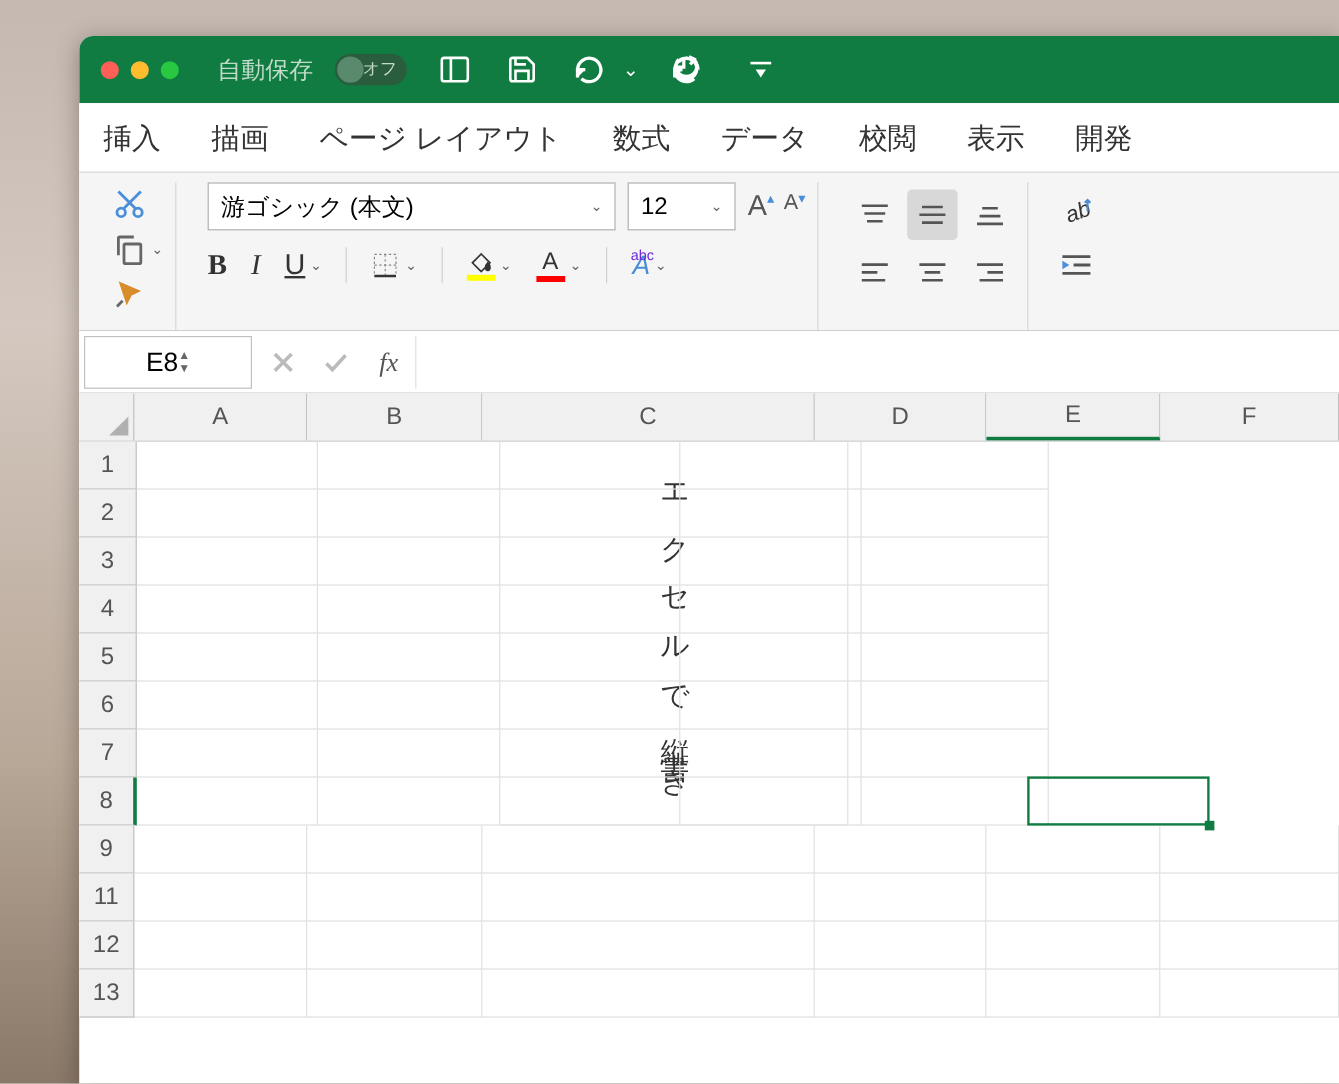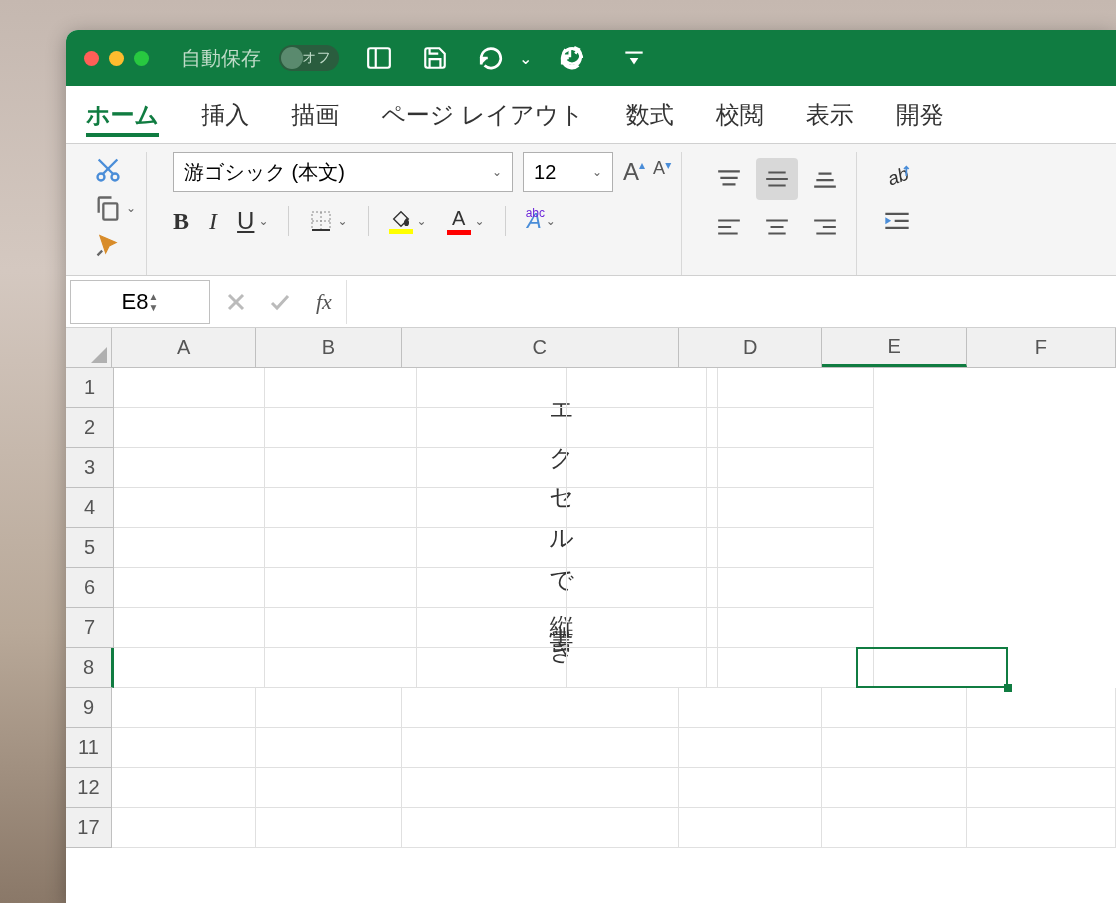--- a/index.html
+++ b/index.html
@@ -127,25 +127,25 @@
     </div>
     <div class="tb-icon" style="margin-left:20px">
       <svg viewBox="0 0 24 24" fill="#fff">
           <rect x="4" y="6" width="16" height="2"></rect>
           <polygon points="8,12 16,12 12,18"></polygon>
         </svg>
     </div>
   </div>
 
   <div class="tabs">
-    <div class="tab active">ホーム</div>
     <div class="tab">挿入</div>
     <div class="tab">描画</div>
     <div class="tab">ページ レイアウト</div>
     <div class="tab">数式</div>
+    <div class="tab">データ</div>
     <div class="tab">校閲</div>
     <div class="tab">表示</div>
     <div class="tab">開発</div>
   </div>
 
   <div class="ribbon">
     <div class="rgroup">
       <div class="paste-area">
         <div class="paste-side">
           <div class="side-btn">
@@ -417,21 +417,21 @@
         <div class="row">
           <div class="rowhdr">12</div>
           <div class="cell" style="width: 151px;"></div>
           <div class="cell" style="width: 152px;"></div>
           <div class="cell" style="width: 290px;"></div>
           <div class="cell" style="width: 150px;"></div>
           <div class="cell" style="width: 151px;"></div>
           <div class="cell" style="width: 156px;"></div>
         </div>
         <div class="row">
-          <div class="rowhdr">17</div>
+          <div class="rowhdr">13</div>
           <div class="cell" style="width: 151px;"></div>
           <div class="cell" style="width: 152px;"></div>
           <div class="cell" style="width: 290px;"></div>
           <div class="cell" style="width: 150px;"></div>
           <div class="cell" style="width: 151px;"></div>
           <div class="cell" style="width: 156px;"></div>
         </div>
       </div>
     <div class="sel-outline" id="sel-outline" style="left: 790px; top: 319px; width: 152px; height: 41px;"></div>
     <div class="sel-handle" id="sel-handle" style="left: 938px; top: 356px;"></div>

